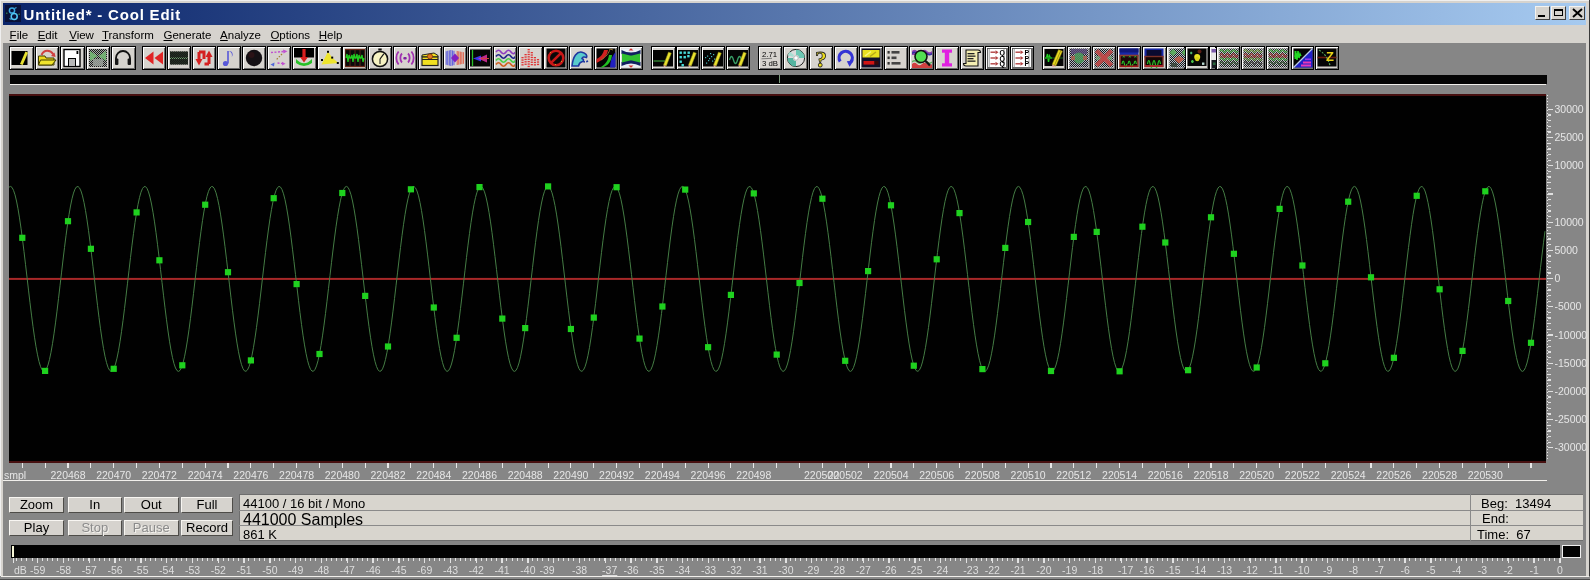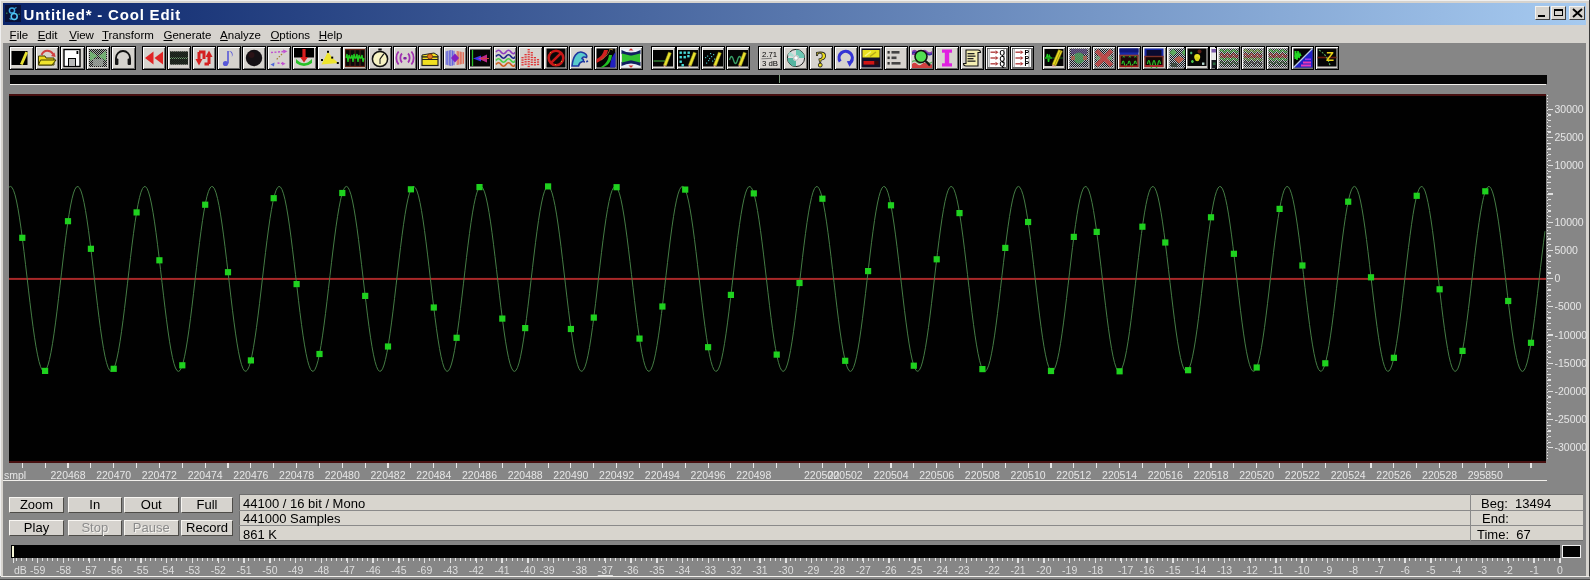--- a/index.html
+++ b/index.html
@@ -817,38 +817,38 @@
 <div class="abs" style="left:1347.6px;top:462.5px;width:1.2px;height:5.5px;background:#e8e8e8;"></div>
 <div class="rlab" style="left:1330.2px;top:468.8px;width:36px;text-align:center;">220524</div>
 <div class="abs" style="left:1370.4px;top:462.5px;width:1.2px;height:5.5px;background:#e8e8e8;"></div>
 <div class="abs" style="left:1393.3px;top:462.5px;width:1.2px;height:5.5px;background:#e8e8e8;"></div>
 <div class="rlab" style="left:1375.9px;top:468.8px;width:36px;text-align:center;">220526</div>
 <div class="abs" style="left:1416.1px;top:462.5px;width:1.2px;height:5.5px;background:#e8e8e8;"></div>
 <div class="abs" style="left:1439.0px;top:462.5px;width:1.2px;height:5.5px;background:#e8e8e8;"></div>
 <div class="rlab" style="left:1421.6px;top:468.8px;width:36px;text-align:center;">220528</div>
 <div class="abs" style="left:1461.9px;top:462.5px;width:1.2px;height:5.5px;background:#e8e8e8;"></div>
 <div class="abs" style="left:1484.7px;top:462.5px;width:1.2px;height:5.5px;background:#e8e8e8;"></div>
-<div class="rlab" style="left:1467.3px;top:468.8px;width:36px;text-align:center;">295850</div>
+<div class="rlab" style="left:1467.3px;top:468.8px;width:36px;text-align:center;">220530</div>
 <div class="abs" style="left:1507.6px;top:462.5px;width:1.2px;height:5.5px;background:#e8e8e8;"></div>
 <div class="abs" style="left:1530.4px;top:462.5px;width:1.2px;height:5.5px;background:#e8e8e8;"></div>
 <div class="rlab" style="left:4px;top:468.8px;">smpl</div>
 <div class="cbtn" style="left:9px;top:497.3px;width:55px;">Zoom</div>
 <div class="cbtn" style="left:68px;top:497.3px;width:53.5px;">In</div>
 <div class="cbtn" style="left:124px;top:497.3px;width:54.5px;">Out</div>
 <div class="cbtn" style="left:181px;top:497.3px;width:52px;">Full</div>
 <div class="cbtn" style="left:9px;top:520.2px;width:55px;">Play</div>
 <div class="cbtn" style="left:68px;top:520.2px;width:53.5px;color:#8b8b8b;text-shadow:1px 1px 0 #f4f2ee;">Stop</div>
 <div class="cbtn" style="left:124px;top:520.2px;width:54.5px;color:#8b8b8b;text-shadow:1px 1px 0 #f4f2ee;">Pause</div>
 <div class="cbtn" style="left:181px;top:520.2px;width:52px;">Record</div>
 <div class="abs" style="left:238.5px;top:493.8px;width:1344.5px;height:47.6px;background:#d8d5ce;border:1px solid #6e6e6e;border-right:none;"></div>
 <div class="abs" style="left:238.5px;top:509.5px;width:1344.5px;height:1px;background:#8a8a8a;"></div>
 <div class="abs" style="left:238.5px;top:525.4px;width:1344.5px;height:1px;background:#8a8a8a;"></div>
 <div class="abs" style="left:1469.5px;top:493.8px;width:1px;height:47.6px;background:#8a8a8a;"></div>
 <div class="abs" style="left:243px;top:495.5px;font-size:13px;color:#000;">44100 / 16 bit / Mono</div>
-<div class="abs" style="left:243px;top:511.3px;font-size:13px;color:#000;">441000 Samples</div>
+<div class="abs" style="left:243px;top:511.3px;font-size:16px;color:#000;">441000 Samples</div>
 <div class="abs" style="left:243px;top:527px;font-size:13px;color:#000;">861 K</div>
 <div class="abs" style="left:1481px;top:495.5px;font-size:13px;color:#000;">Beg:&nbsp; 13494</div>
 <div class="abs" style="left:1482px;top:511.3px;font-size:13px;color:#000;">End:</div>
 <div class="abs" style="left:1477px;top:527px;font-size:13px;color:#000;">Time:&nbsp; 67</div>
 <div class="abs" style="left:11px;top:545.1px;width:1548.5px;height:12.6px;background:#020202;"></div>
 <div class="abs" style="left:12.3px;top:546px;width:1.6px;height:11px;background:#f8f8d8;"></div>
 <div class="abs" style="left:1561.8px;top:544.6px;width:19px;height:13.6px;background:#020202;border:1px solid #efefef;"></div>
 <div class="abs" style="left:12.3px;top:558.3px;width:1549px;height:2.6px;background:repeating-linear-gradient(90deg,transparent 0 4.16px,#e2e2e2 4.16px 5.16px);"></div>
 <div class="abs" style="left:12.6px;top:558.3px;width:1.4px;height:5.2px;background:#e2e2e2;"></div>
 <div class="abs" style="left:1559.2px;top:558.3px;width:1.4px;height:5.2px;background:#e2e2e2;"></div>
@@ -928,35 +928,35 @@
 <div class="dblab" style="left:1212.5px;width:24px;text-align:center;">-13</div>
 <div class="dblab" style="left:1186.7px;width:24px;text-align:center;">-14</div>
 <div class="dblab" style="left:1160.9px;width:24px;text-align:center;">-15</div>
 <div class="dblab" style="left:1135.1px;width:24px;text-align:center;">-16</div>
 <div class="dblab" style="left:1109.3px;width:24px;text-align:right;">-17</div>
 <div class="dblab" style="left:1083.5px;width:24px;text-align:center;">-18</div>
 <div class="dblab" style="left:1057.7px;width:24px;text-align:center;">-19</div>
 <div class="dblab" style="left:1031.9px;width:24px;text-align:center;">-20</div>
 <div class="dblab" style="left:1006.1px;width:24px;text-align:center;">-21</div>
 <div class="dblab" style="left:980.3px;width:24px;text-align:center;">-22</div>
-<div class="dblab" style="left:954.5px;width:24px;text-align:left;">-23</div>
+<div class="dblab" style="left:954.5px;width:24px;text-align:right;">-23</div>
 <div class="dblab" style="left:928.7px;width:24px;text-align:center;">-24</div>
 <div class="dblab" style="left:902.9px;width:24px;text-align:center;">-25</div>
 <div class="dblab" style="left:877.1px;width:24px;text-align:center;">-26</div>
 <div class="dblab" style="left:851.3px;width:24px;text-align:center;">-27</div>
 <div class="dblab" style="left:825.5px;width:24px;text-align:center;">-28</div>
 <div class="dblab" style="left:799.7px;width:24px;text-align:center;">-29</div>
 <div class="dblab" style="left:773.9px;width:24px;text-align:center;">-30</div>
 <div class="dblab" style="left:748.1px;width:24px;text-align:center;">-31</div>
 <div class="dblab" style="left:722.3px;width:24px;text-align:center;">-32</div>
 <div class="dblab" style="left:696.5px;width:24px;text-align:center;">-33</div>
 <div class="dblab" style="left:670.7px;width:24px;text-align:center;">-34</div>
 <div class="dblab" style="left:644.9px;width:24px;text-align:center;">-35</div>
 <div class="dblab" style="left:619.1px;width:24px;text-align:center;">-36</div>
-<div class="dblab" style="left:593.3px;width:24px;text-align:center;text-decoration:underline;">-37</div>
+<div class="dblab" style="left:593.3px;width:24px;text-align:right;text-decoration:underline;">-37</div>
 <div class="dblab" style="left:567.5px;width:24px;text-align:center;">-38</div>
 <div class="dblab" style="left:535px;width:24px;text-align:center;">-39</div>
 <div class="dblab" style="left:515.9px;width:24px;text-align:center;">-40</div>
 <div class="dblab" style="left:490.1px;width:24px;text-align:center;">-41</div>
 <div class="dblab" style="left:464.3px;width:24px;text-align:center;">-42</div>
 <div class="dblab" style="left:438.5px;width:24px;text-align:center;">-43</div>
 <div class="dblab" style="left:412.7px;width:24px;text-align:center;">-69</div>
 <div class="dblab" style="left:386.9px;width:24px;text-align:center;">-45</div>
 <div class="dblab" style="left:361.1px;width:24px;text-align:center;">-46</div>
 <div class="dblab" style="left:335.3px;width:24px;text-align:center;">-47</div>

